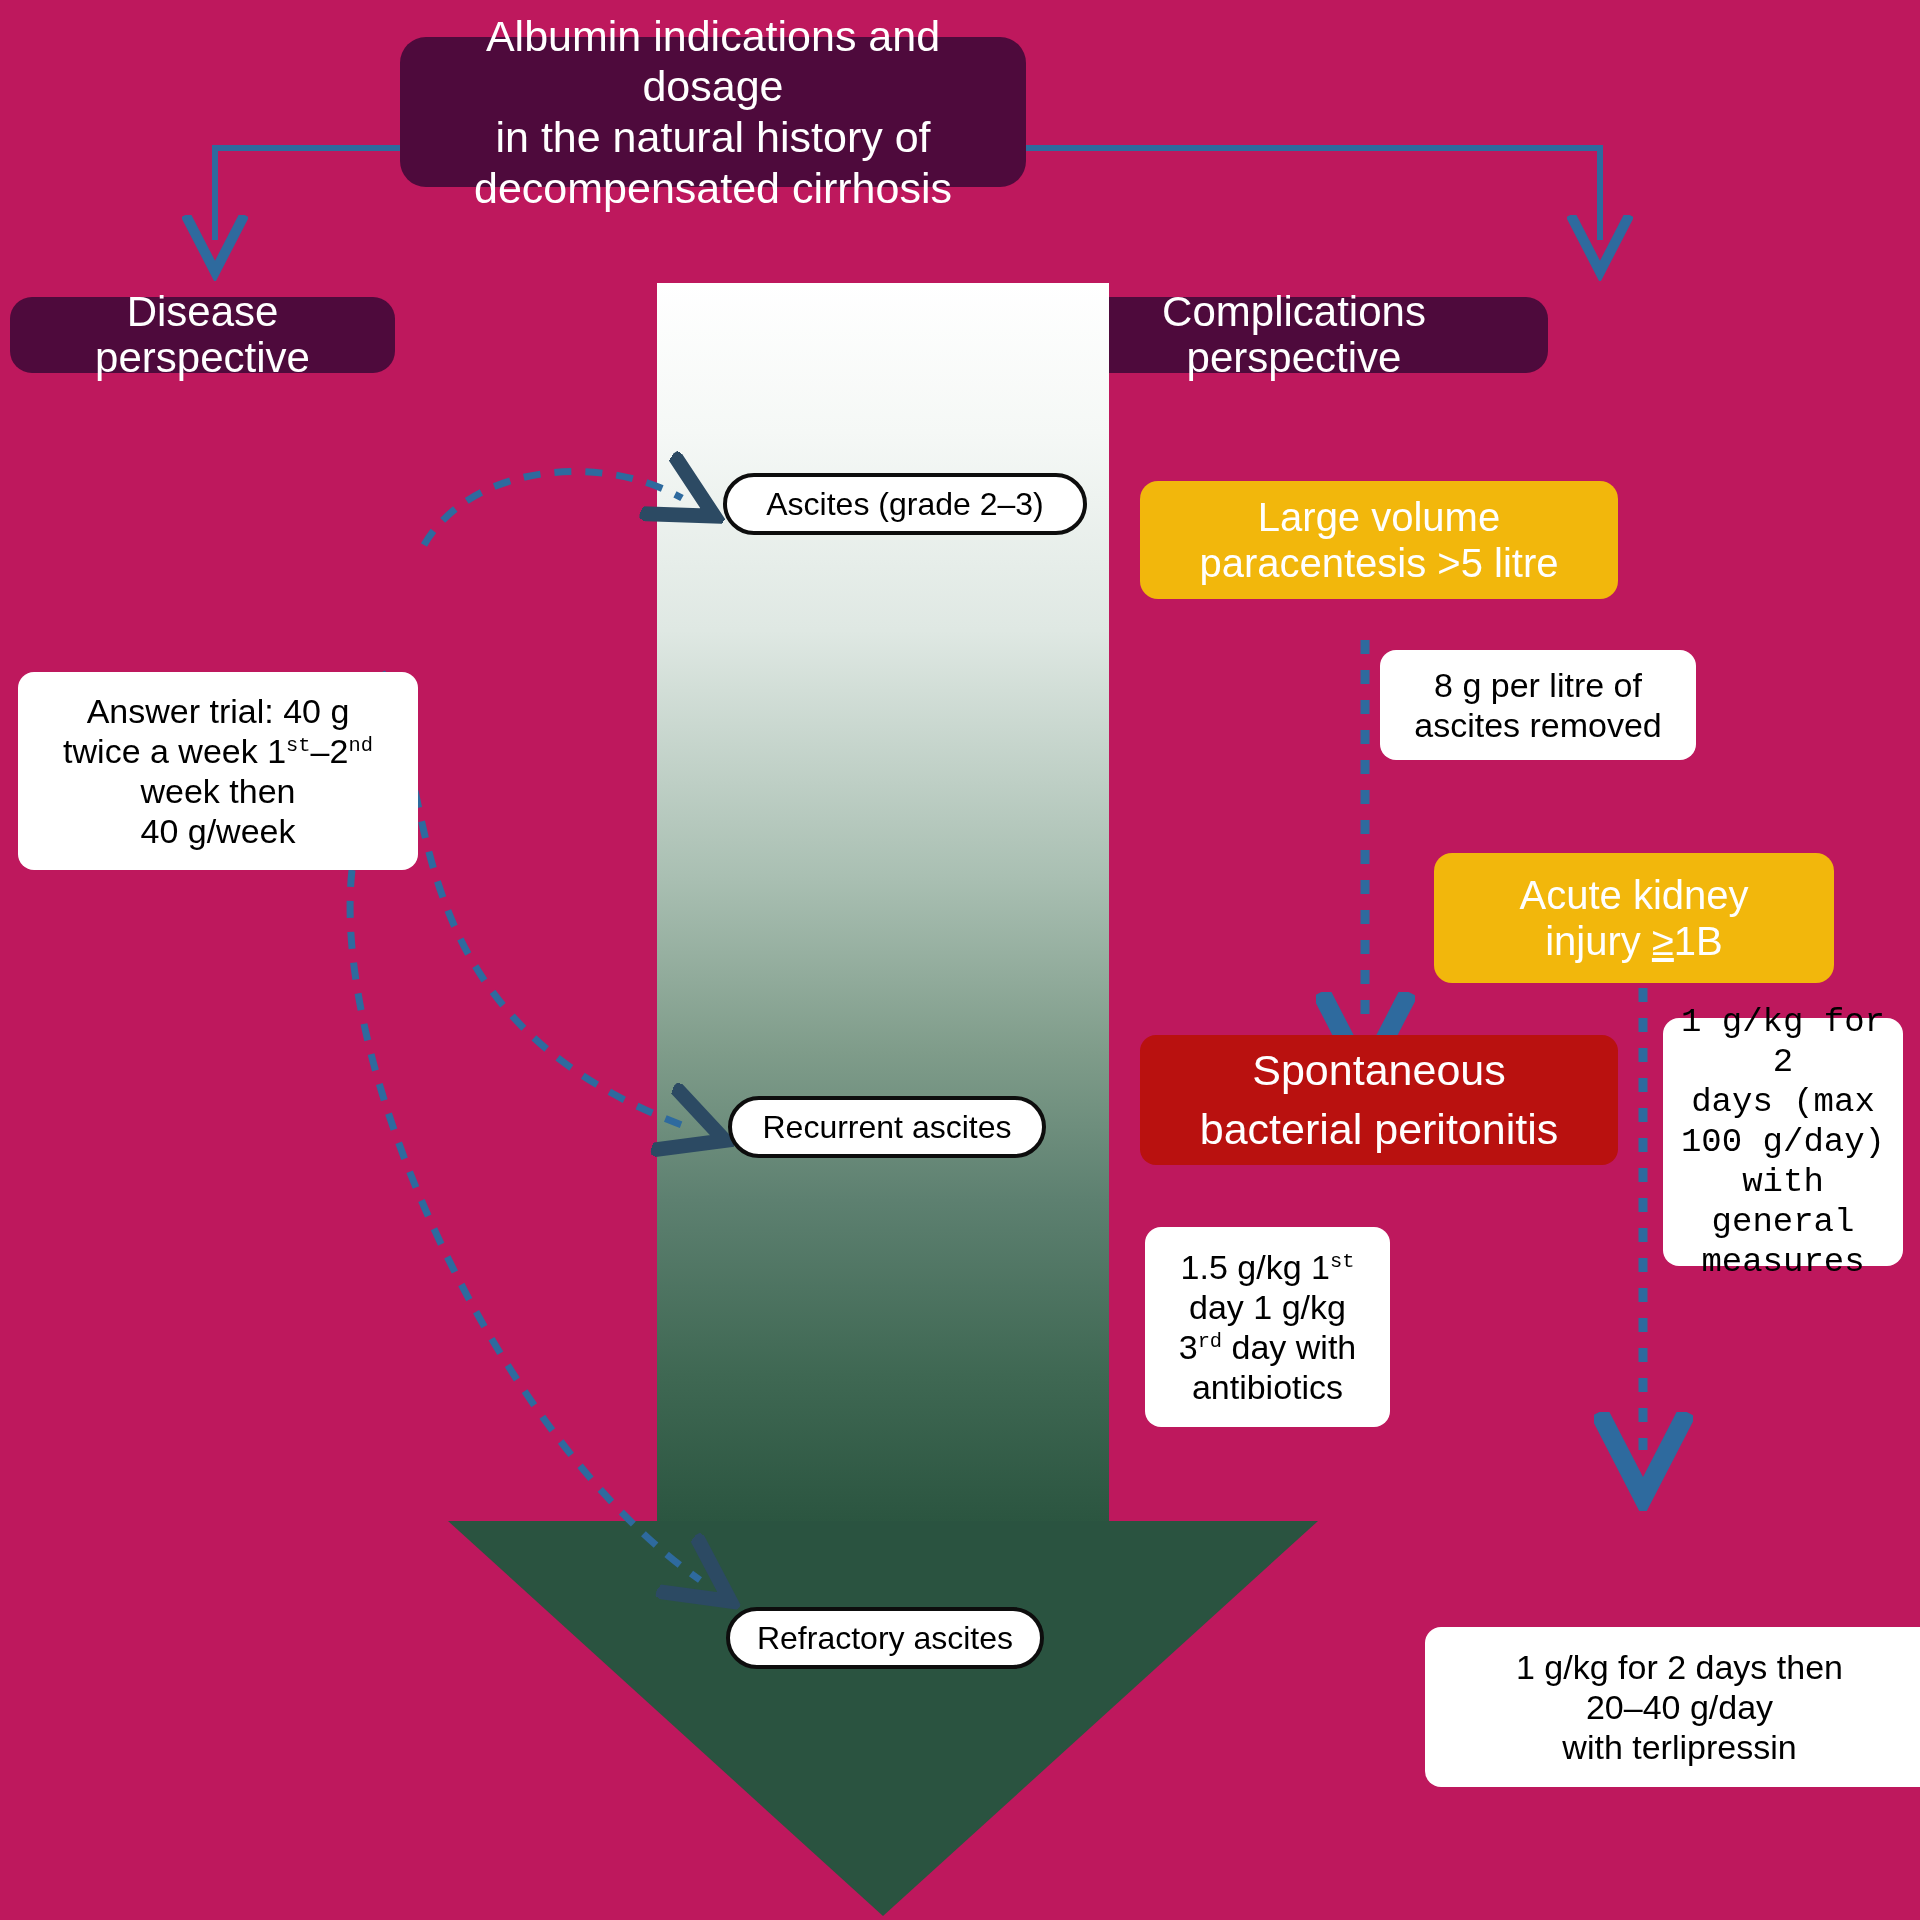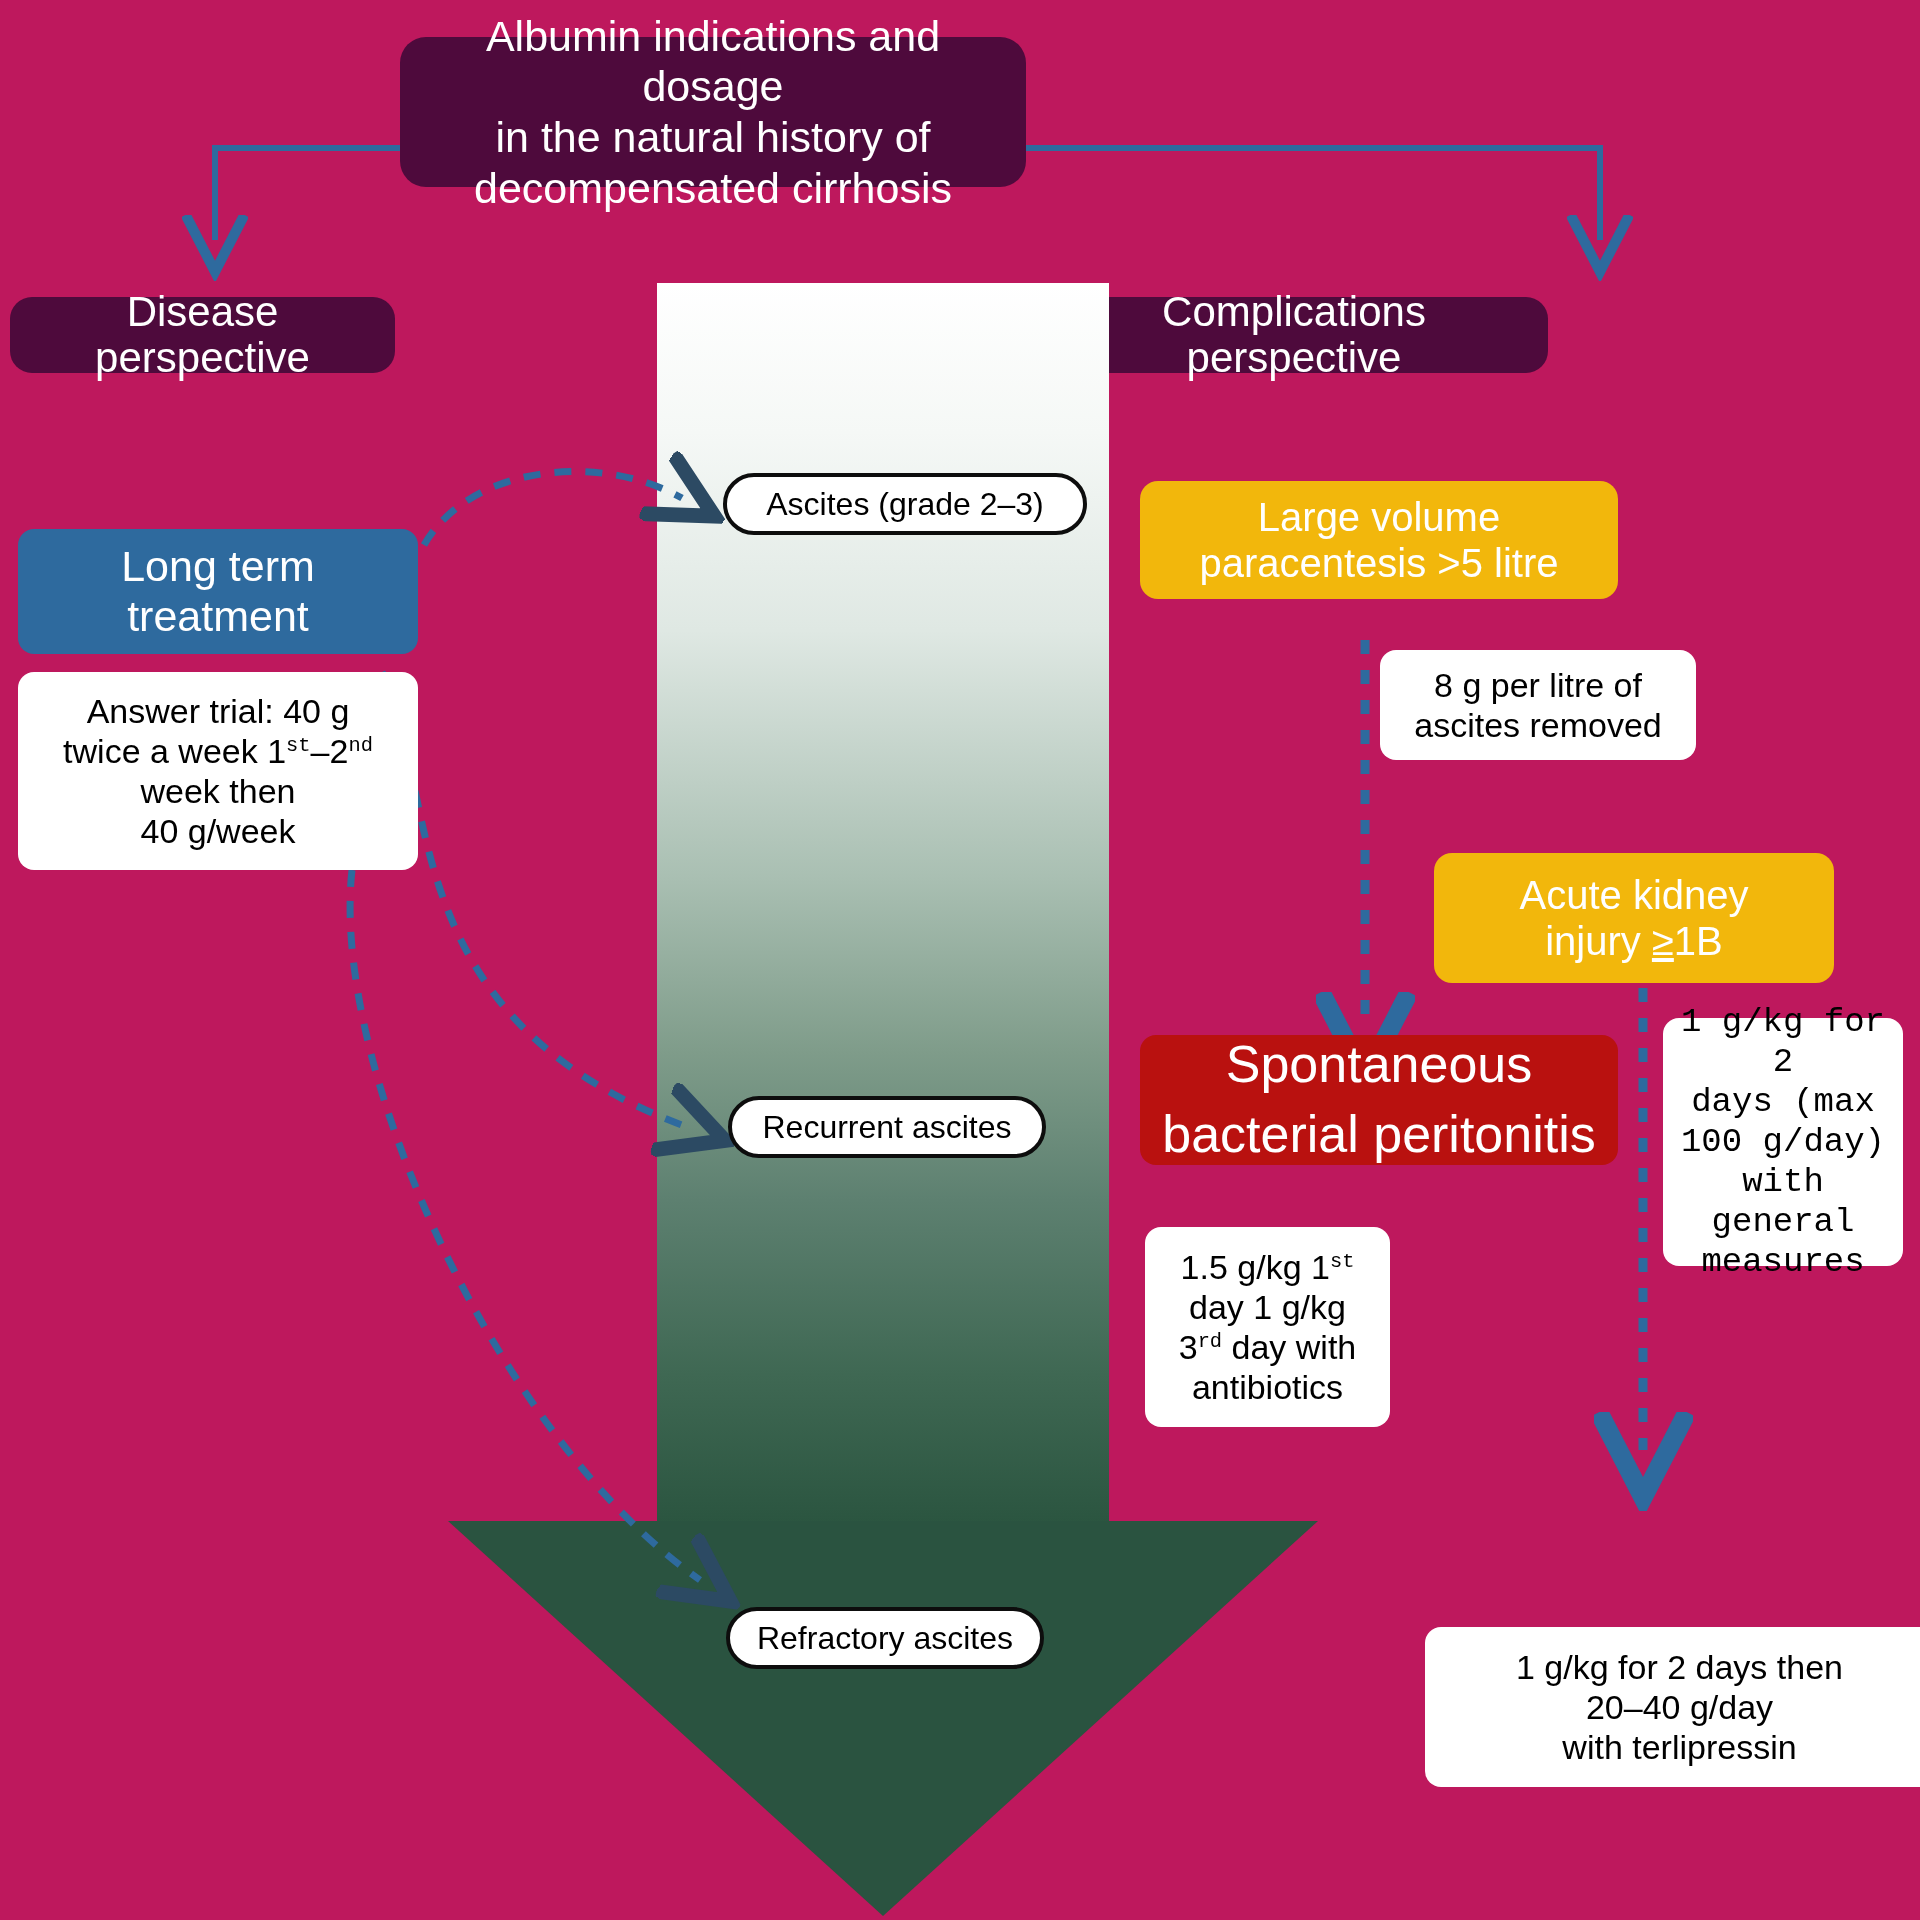--- a/index.html
+++ b/index.html
@@ -47,21 +47,21 @@
     color: #ffffff;
     border-radius: 18px;
     font-size: 40px;
     line-height: 1.15;
     padding: 8px 14px;
   }
   .red-box {
     background: #B9110F;
     color: #ffffff;
     border-radius: 16px;
-    font-size: 52px;
+    font-size: 43px;
     line-height: 1.15;
     padding: 8px 14px;
     gap: 10px;
   }
   .white-note {
     background: #ffffff;
     color: #000000;
     border-radius: 16px;
     font-size: 34px;
     line-height: 1.18;
@@ -159,24 +159,20 @@
   </div>
 
   <div class="box pill" style="left:728px; top:1096px; width:318px; height:62px;">
     <span>Recurrent ascites</span>
   </div>
 
   <div class="box pill" style="left:726px; top:1607px; width:318px; height:62px;">
     <span>Refractory ascites</span>
   </div>
 
-  <div class="box blue-box" style="left:18px; top:529px; width:400px; height:125px; flex-direction:column; z-index:6;">
-    <span>Long term</span>
-    <span>treatment</span>
-  </div>
 
   <div class="box white-note" style="left:18px; top:672px; width:400px; height:198px; flex-direction:column; z-index:6;">
     <span>Answer trial: 40 g</span>
     <span>
       <span>twice a week 1</span><sup>st</sup><span>–2</span><sup>nd</sup>
     </span>
     <span>week then</span>
     <span>40 g/week</span>
   </div>
 

